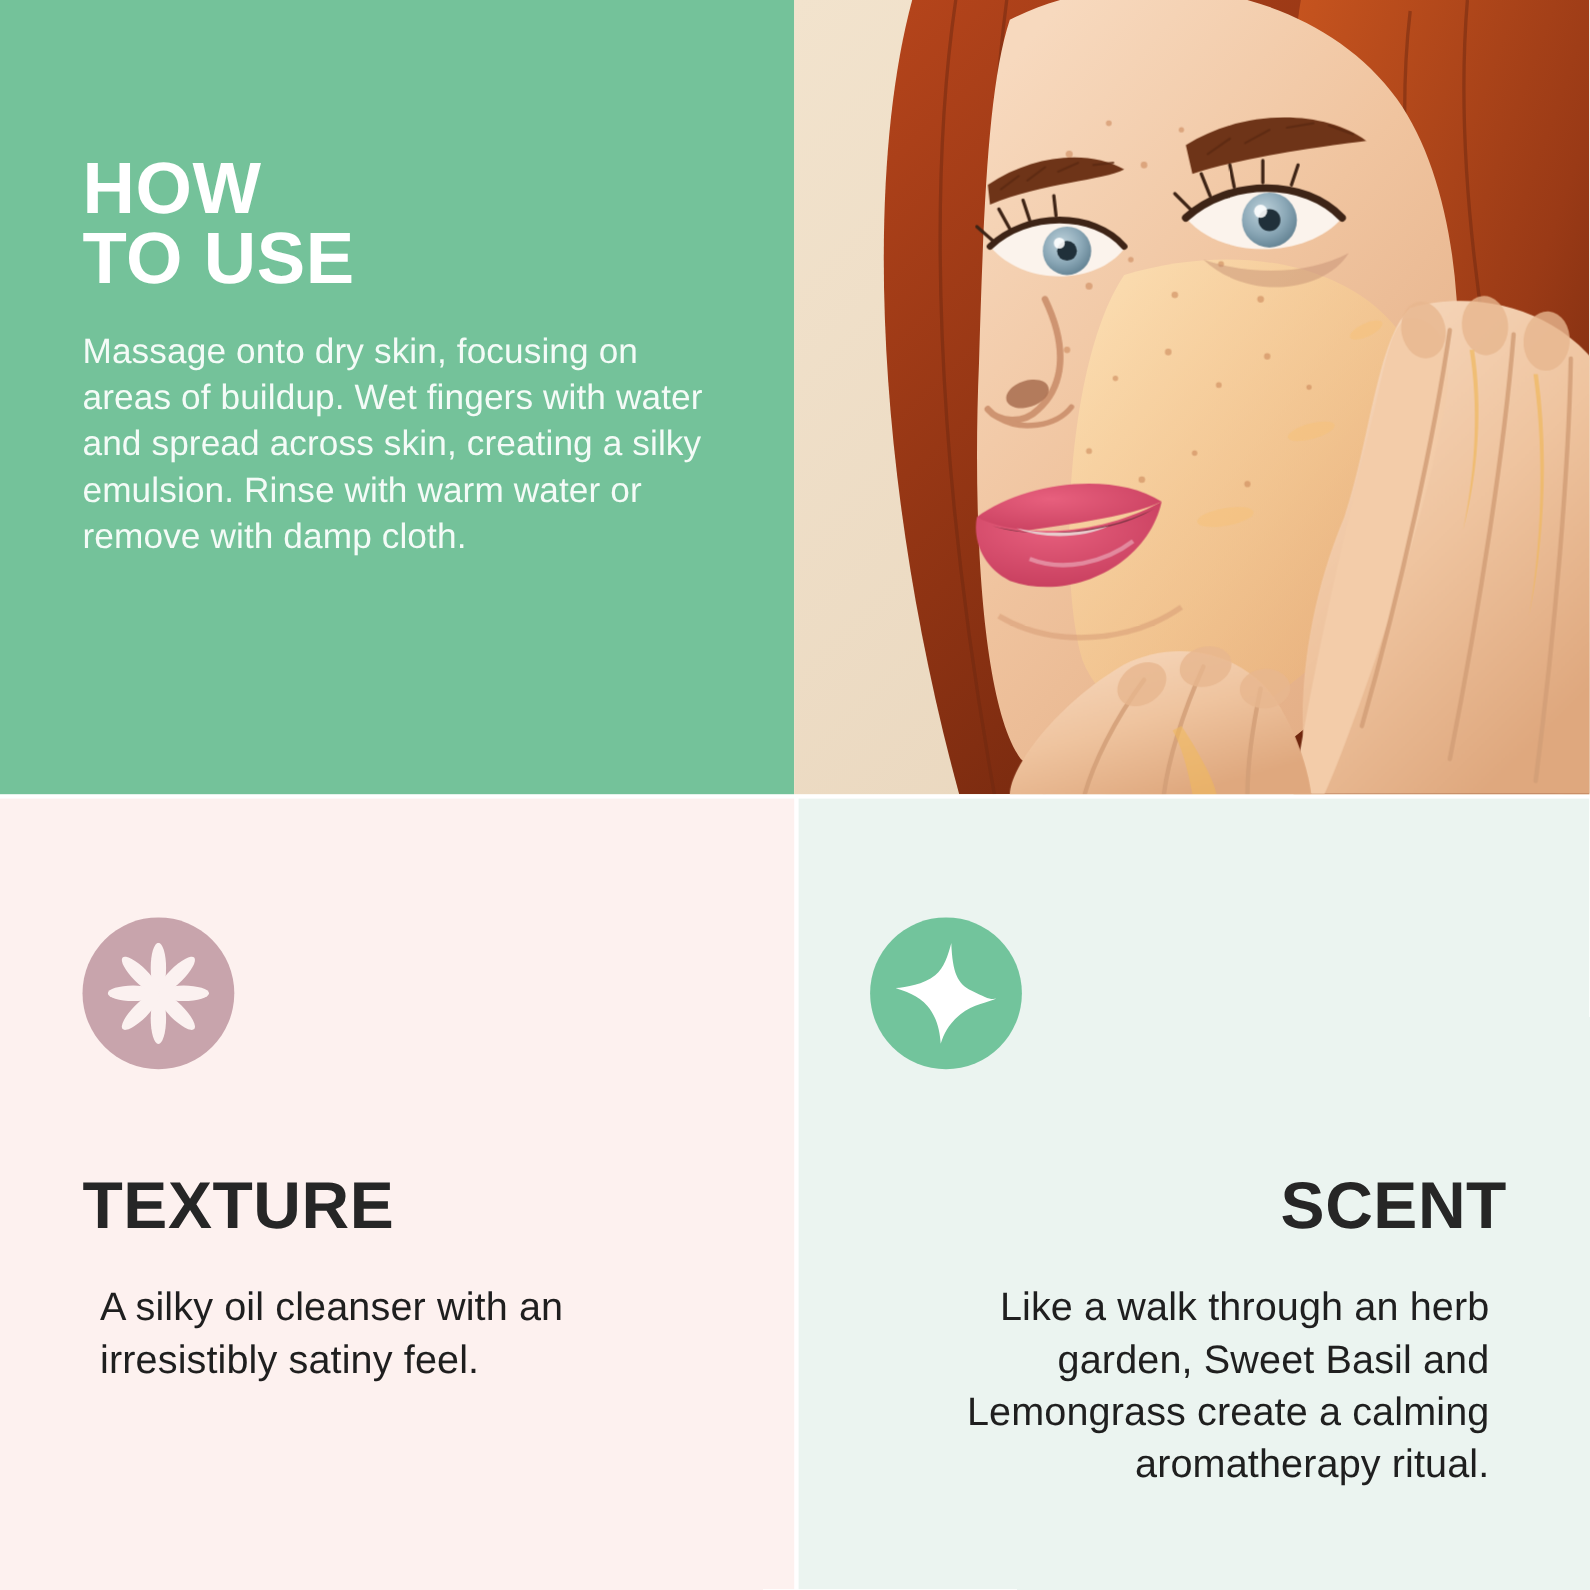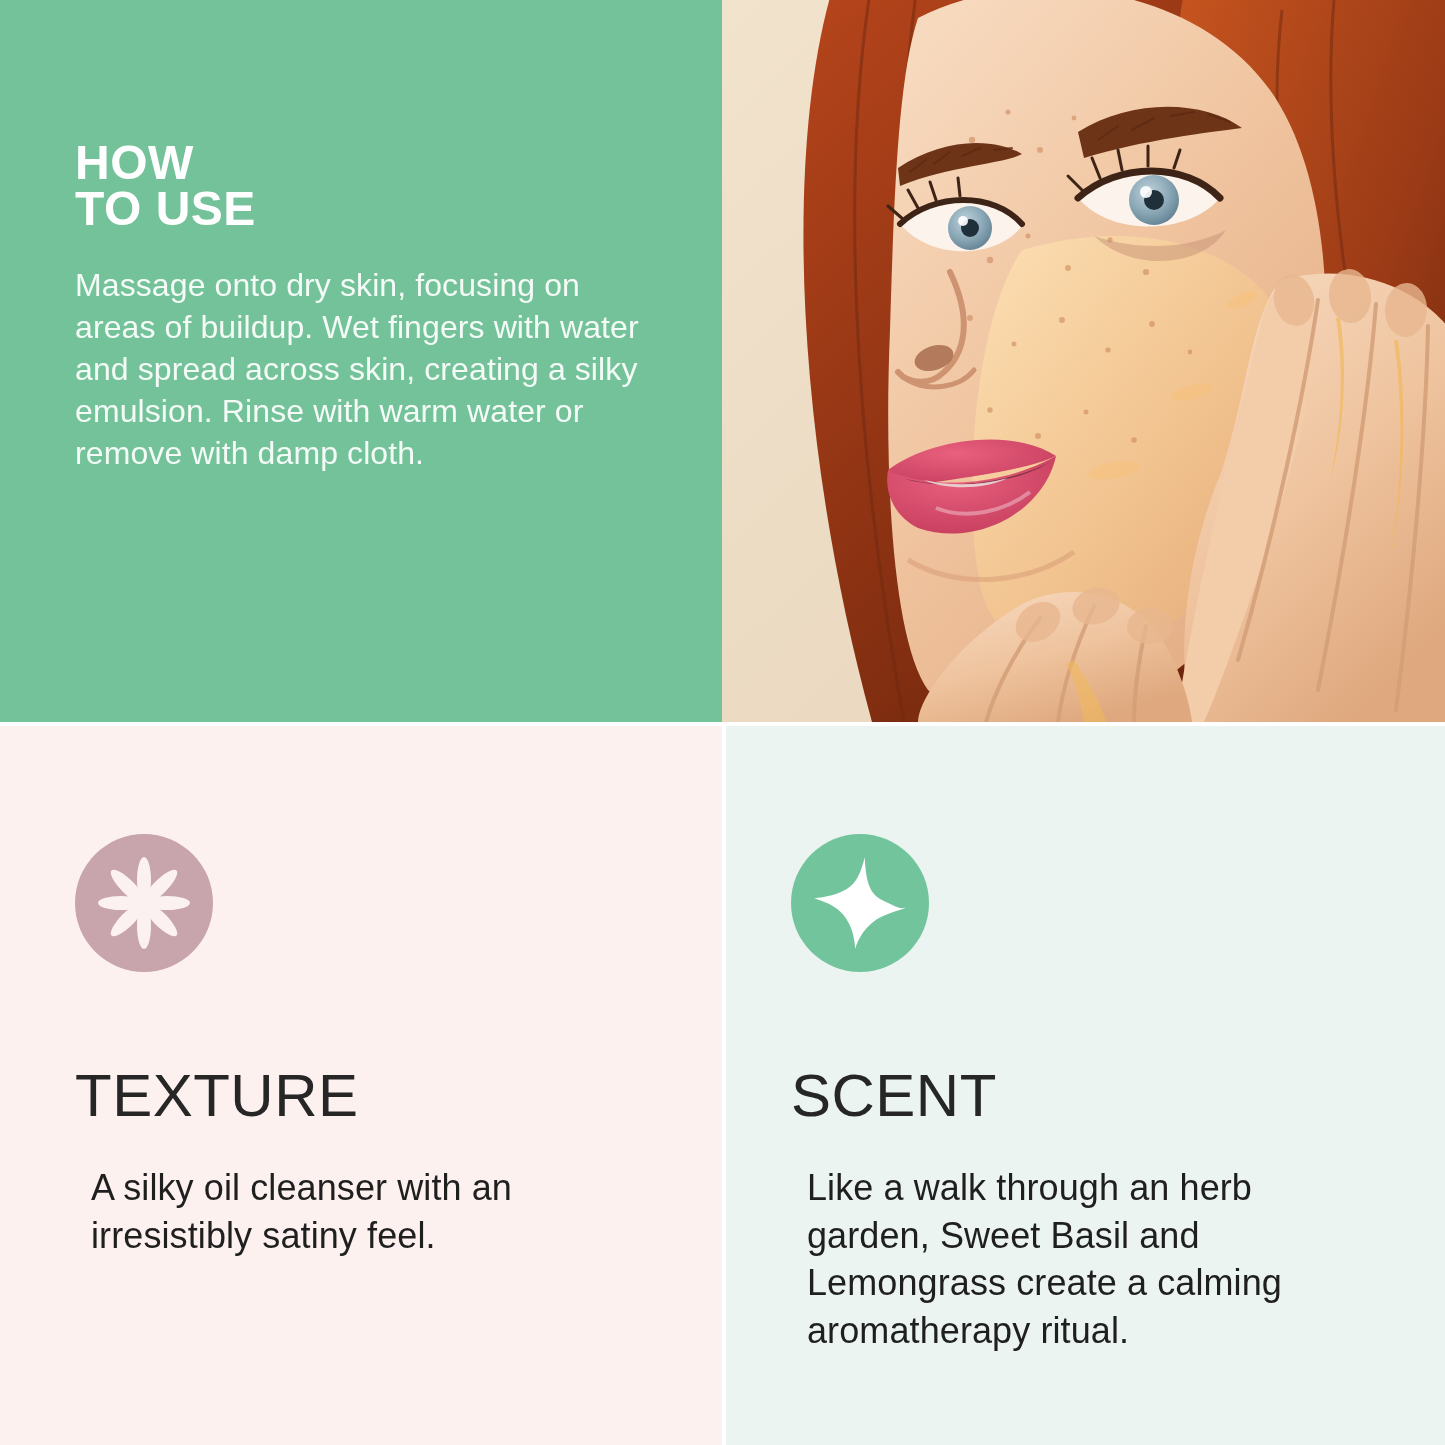--- a/index.html
+++ b/index.html
@@ -26,21 +26,21 @@
     left: 0;
     top: 0;
     width: 722px;
     height: 722px;
     background: #74C29A;
     box-sizing: border-box;
     padding: 140px 75px 0 75px;
   }
   .howto-title {
     color: #ffffff;
-    font-size: 48px;
+    font-size: 66px;
     font-weight: bold;
     line-height: 0.95;
     letter-spacing: 0.5px;
     margin: 0 0 34px 0;
     white-space: pre-line;
   }
   .howto-body {
     color: #F4FBF7;
     font-size: 32px;
     line-height: 1.31;
@@ -81,37 +81,38 @@
   
   .panel-scent {
     position: absolute;
     left: 726px;
     top: 726px;
     width: 719px;
     height: 719px;
     background: #EBF4F0;
     box-sizing: border-box;
     padding: 108px 75px 0 65px;
+    text-align: right;
   }
 
   .feature-icon {
     width: 138px;
     height: 138px;
     border-radius: 50%;
     display: flex;
     align-items: center;
     justify-content: center;
     margin-bottom: 94px;
   }
   .icon-texture-circle { background: #C8A4AC; }
   .icon-scent-circle   { background: #72C49C; }
 
   .feature-title {
     font-size: 60px;
-    font-weight: normal;
+    font-weight: bold;
     color: #262626;
     letter-spacing: 0.5px;
     line-height: 1;
     margin: 0 0 38px 0;
   }
   .feature-body {
     font-size: 36px;
     line-height: 1.32;
     color: #1f1f1f;
     font-weight: 400;

